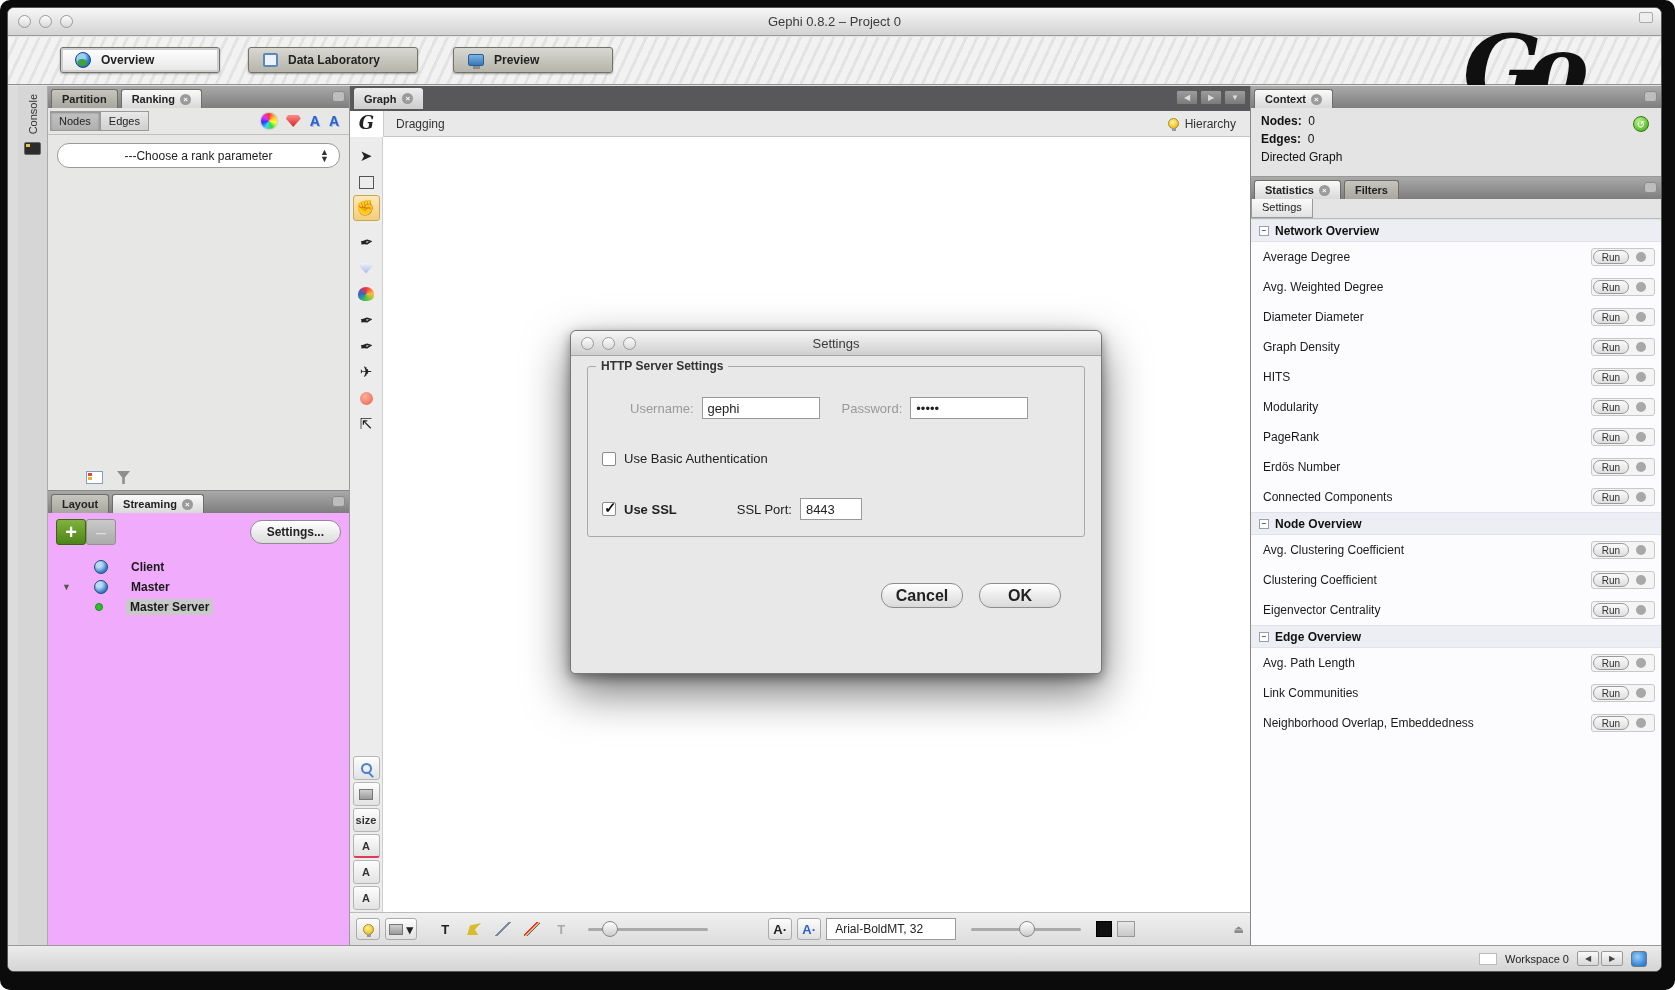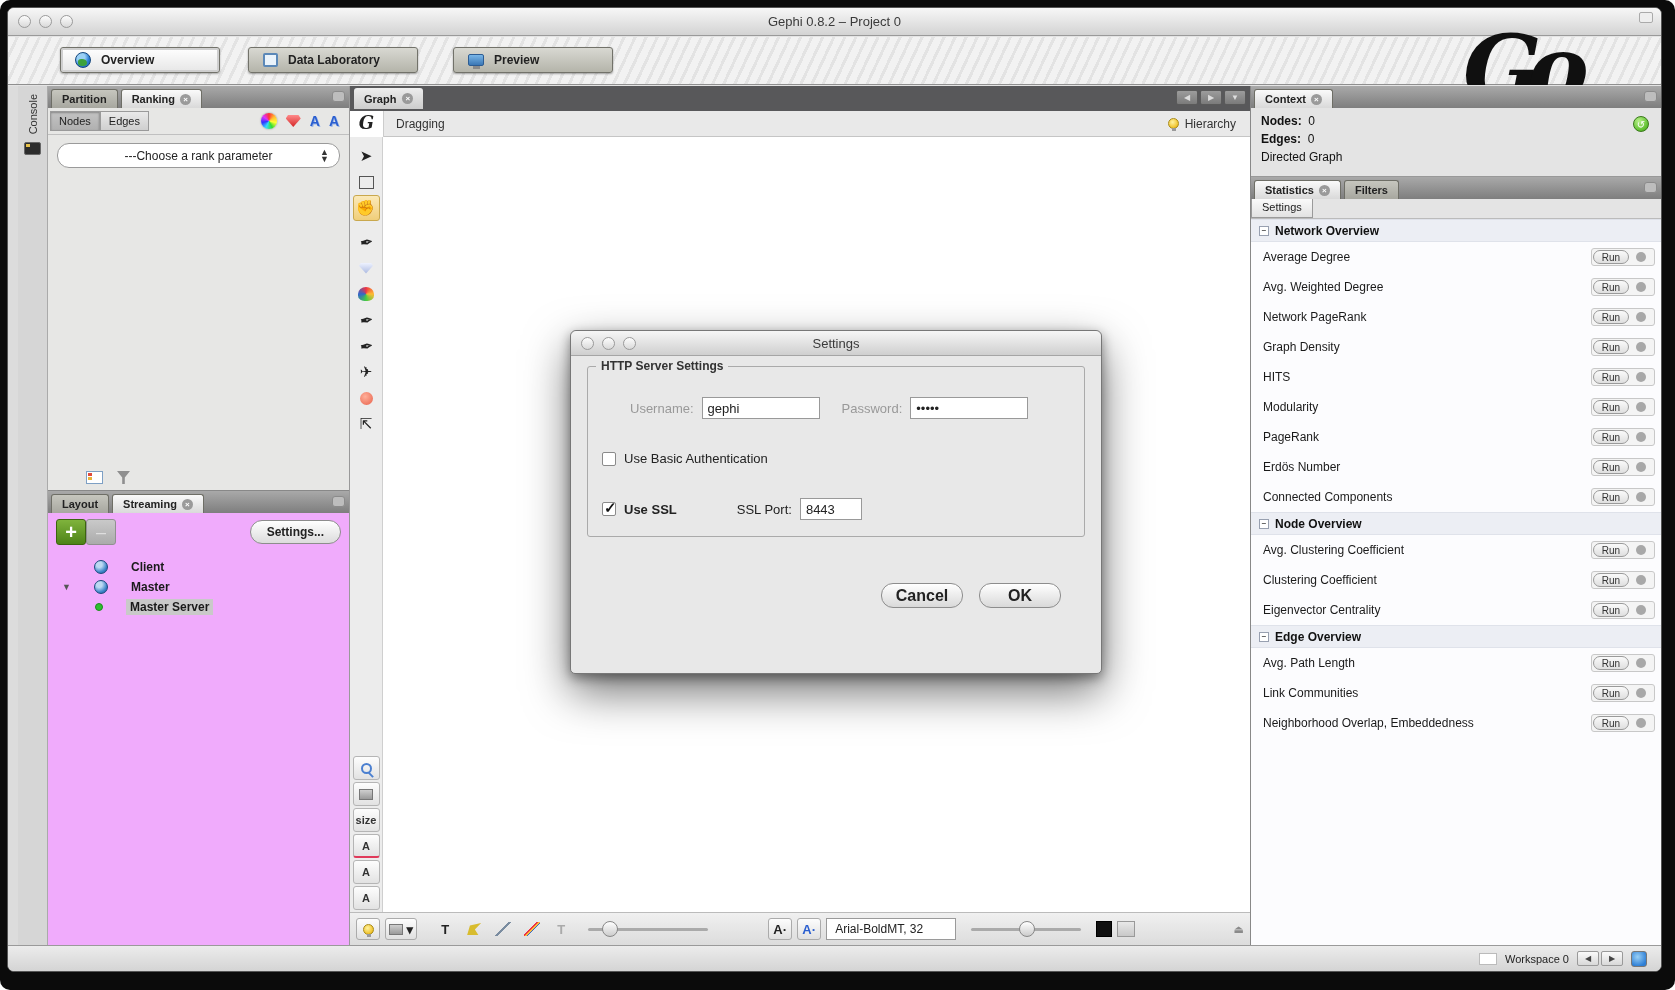--- a/index.html
+++ b/index.html
@@ -400,21 +400,21 @@
             </span>
         </div>
         <div class="stat-row">
           <span class="stat-label">Avg. Weighted Degree</span>
           <span class="stat-controls">
               <button class="run-btn">Run</button>
               <span class="info-dot"></span>
             </span>
         </div>
         <div class="stat-row">
-          <span class="stat-label">Network PageRank</span>
+          <span class="stat-label">Diameter Diameter</span>
           <span class="stat-controls">
               <button class="run-btn">Run</button>
               <span class="info-dot"></span>
             </span>
         </div>
         <div class="stat-row">
           <span class="stat-label">Graph Density</span>
           <span class="stat-controls">
               <button class="run-btn">Run</button>
               <span class="info-dot"></span>

